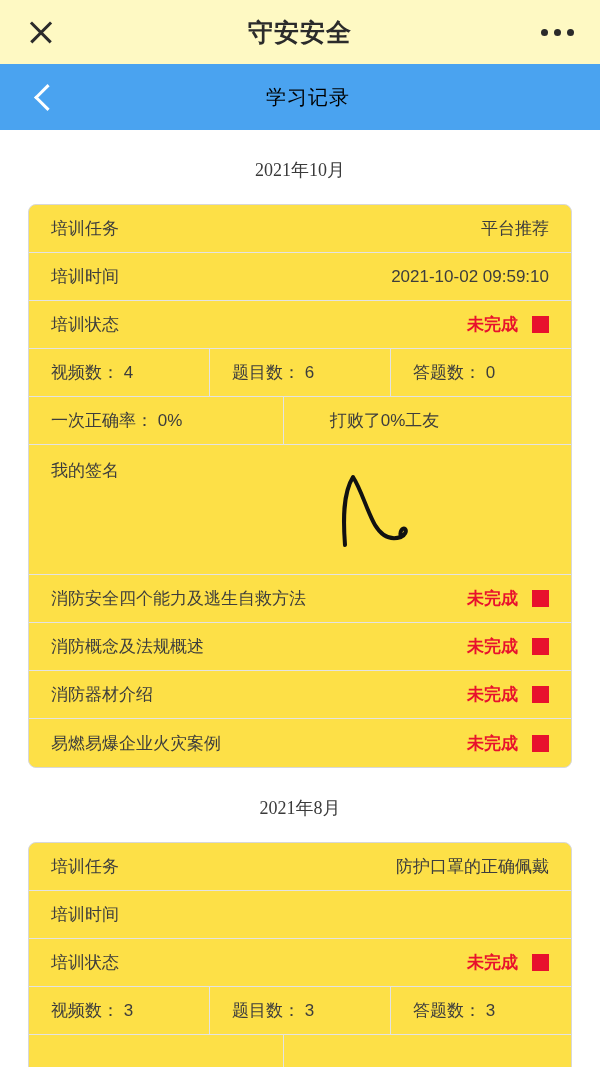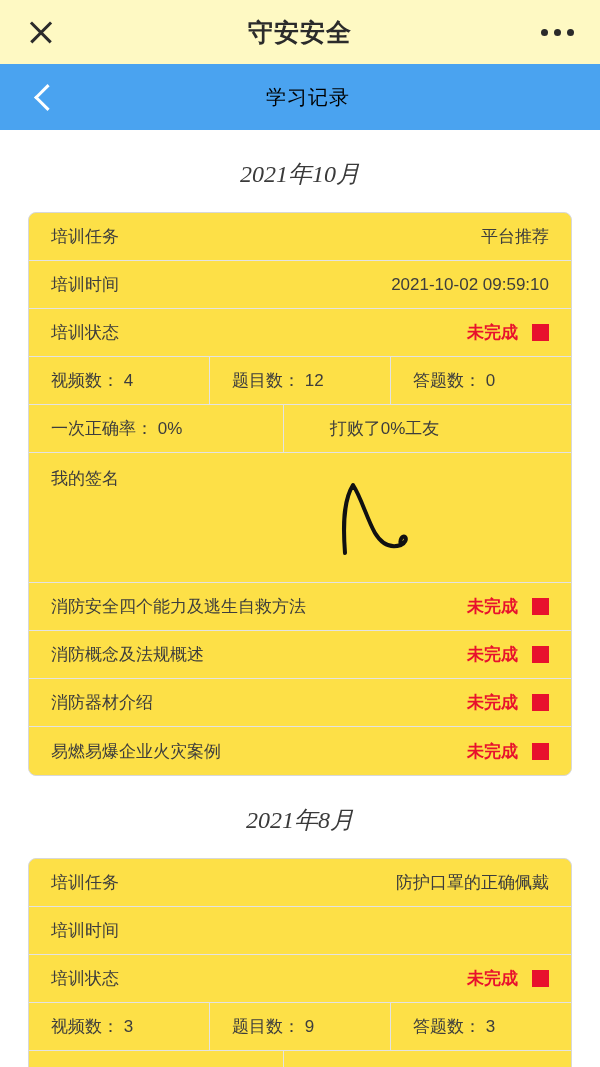--- a/index.html
+++ b/index.html
@@ -98,25 +98,24 @@
     transform: rotate(45deg);
   }
 
   
   .content {
     padding: 0 0 20px 0;
     background: #ffffff;
   }
   .month-title {
     text-align: center;
-    font-size: 24px;
+    font-size: 18px;
     color: #3a3a3a;
     padding: 28px 0 22px 0;
     font-family: "Liberation Serif", serif;
-    font-style: italic;
   }
   .card {
     margin: 0 28px;
     border: 1px solid #d8d8d8;
     border-radius: 8px;
     overflow: hidden;
     background: #fde047;
   }
 
   .row {
@@ -231,21 +230,21 @@
       <div class="row">
         <span class="label">培训状态</span>
         <span class="status-val">
           <span>未完成</span>
           <span class="status-box"></span>
         </span>
       </div>
 
       <div class="stats-row">
         <div class="stats-cell">视频数： 4</div>
-        <div class="stats-cell">题目数： 12</div>
+        <div class="stats-cell">题目数： 6</div>
         <div class="stats-cell">答题数： 0</div>
       </div>
 
       <div class="stats-row2">
         <div class="c1">一次正确率： 0%</div>
         <div class="c2">打败了0%工友</div>
       </div>
 
       <div class="sign-block">
         <div class="sign-label">我的签名</div>
@@ -304,21 +303,21 @@
       <div class="row">
         <span class="label">培训状态</span>
         <span class="status-val">
           <span>未完成</span>
           <span class="status-box"></span>
         </span>
       </div>
 
       <div class="stats-row">
         <div class="stats-cell">视频数： 3</div>
-        <div class="stats-cell">题目数： 9</div>
+        <div class="stats-cell">题目数： 3</div>
         <div class="stats-cell">答题数： 3</div>
       </div>
 
       <div class="stats-row2">
         <div class="c1"></div>
         <div class="c2"></div>
       </div>
 
     </div>
 

